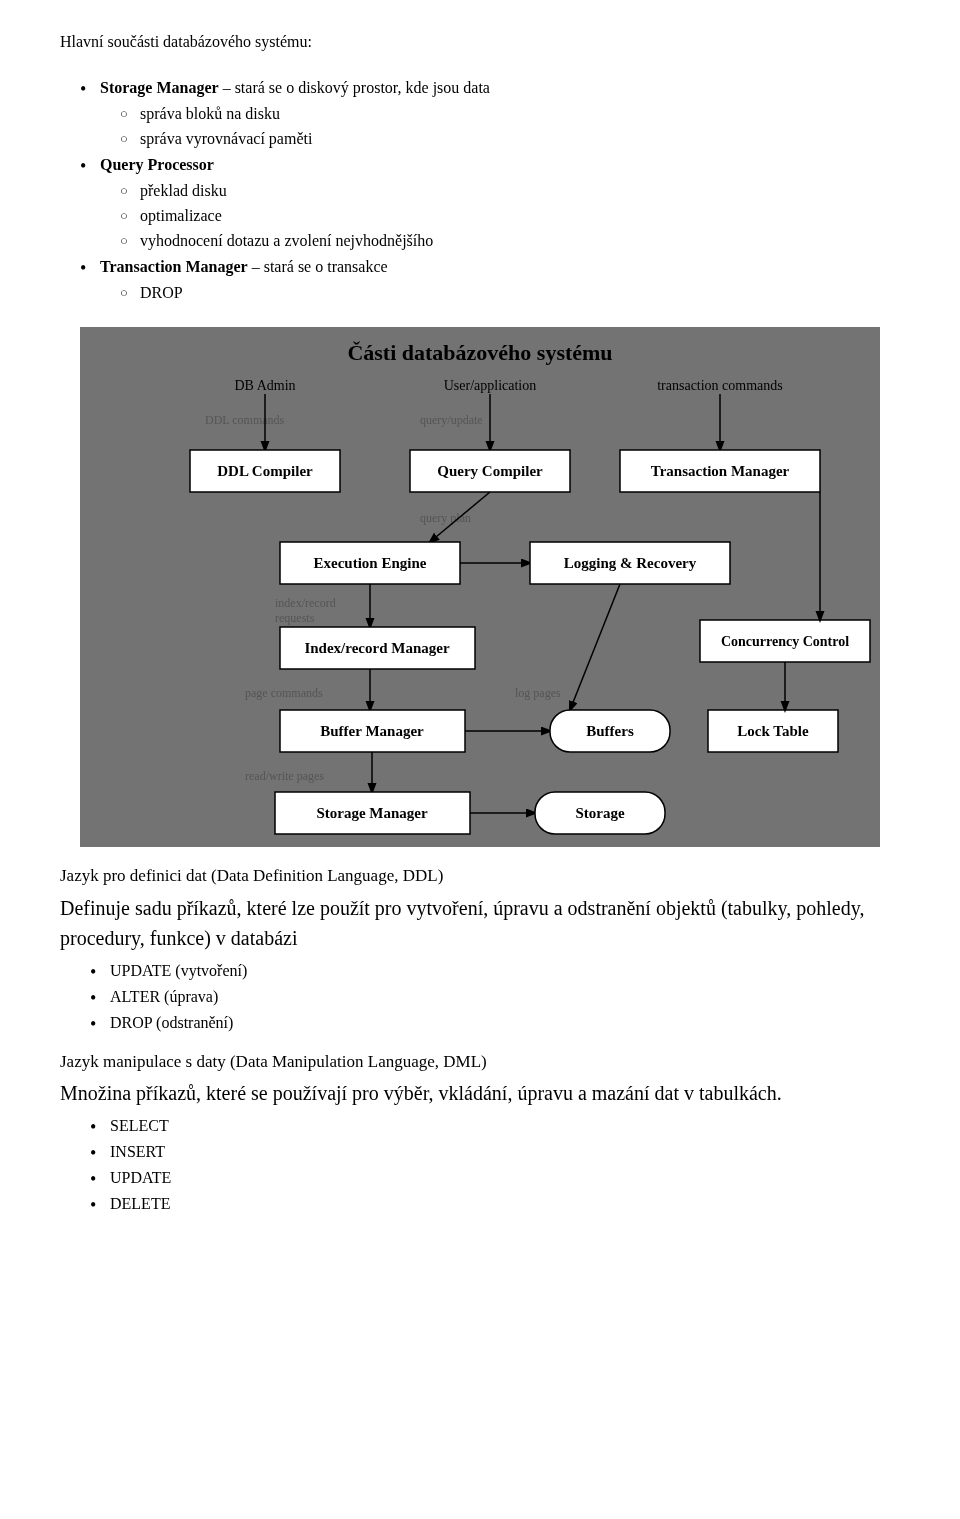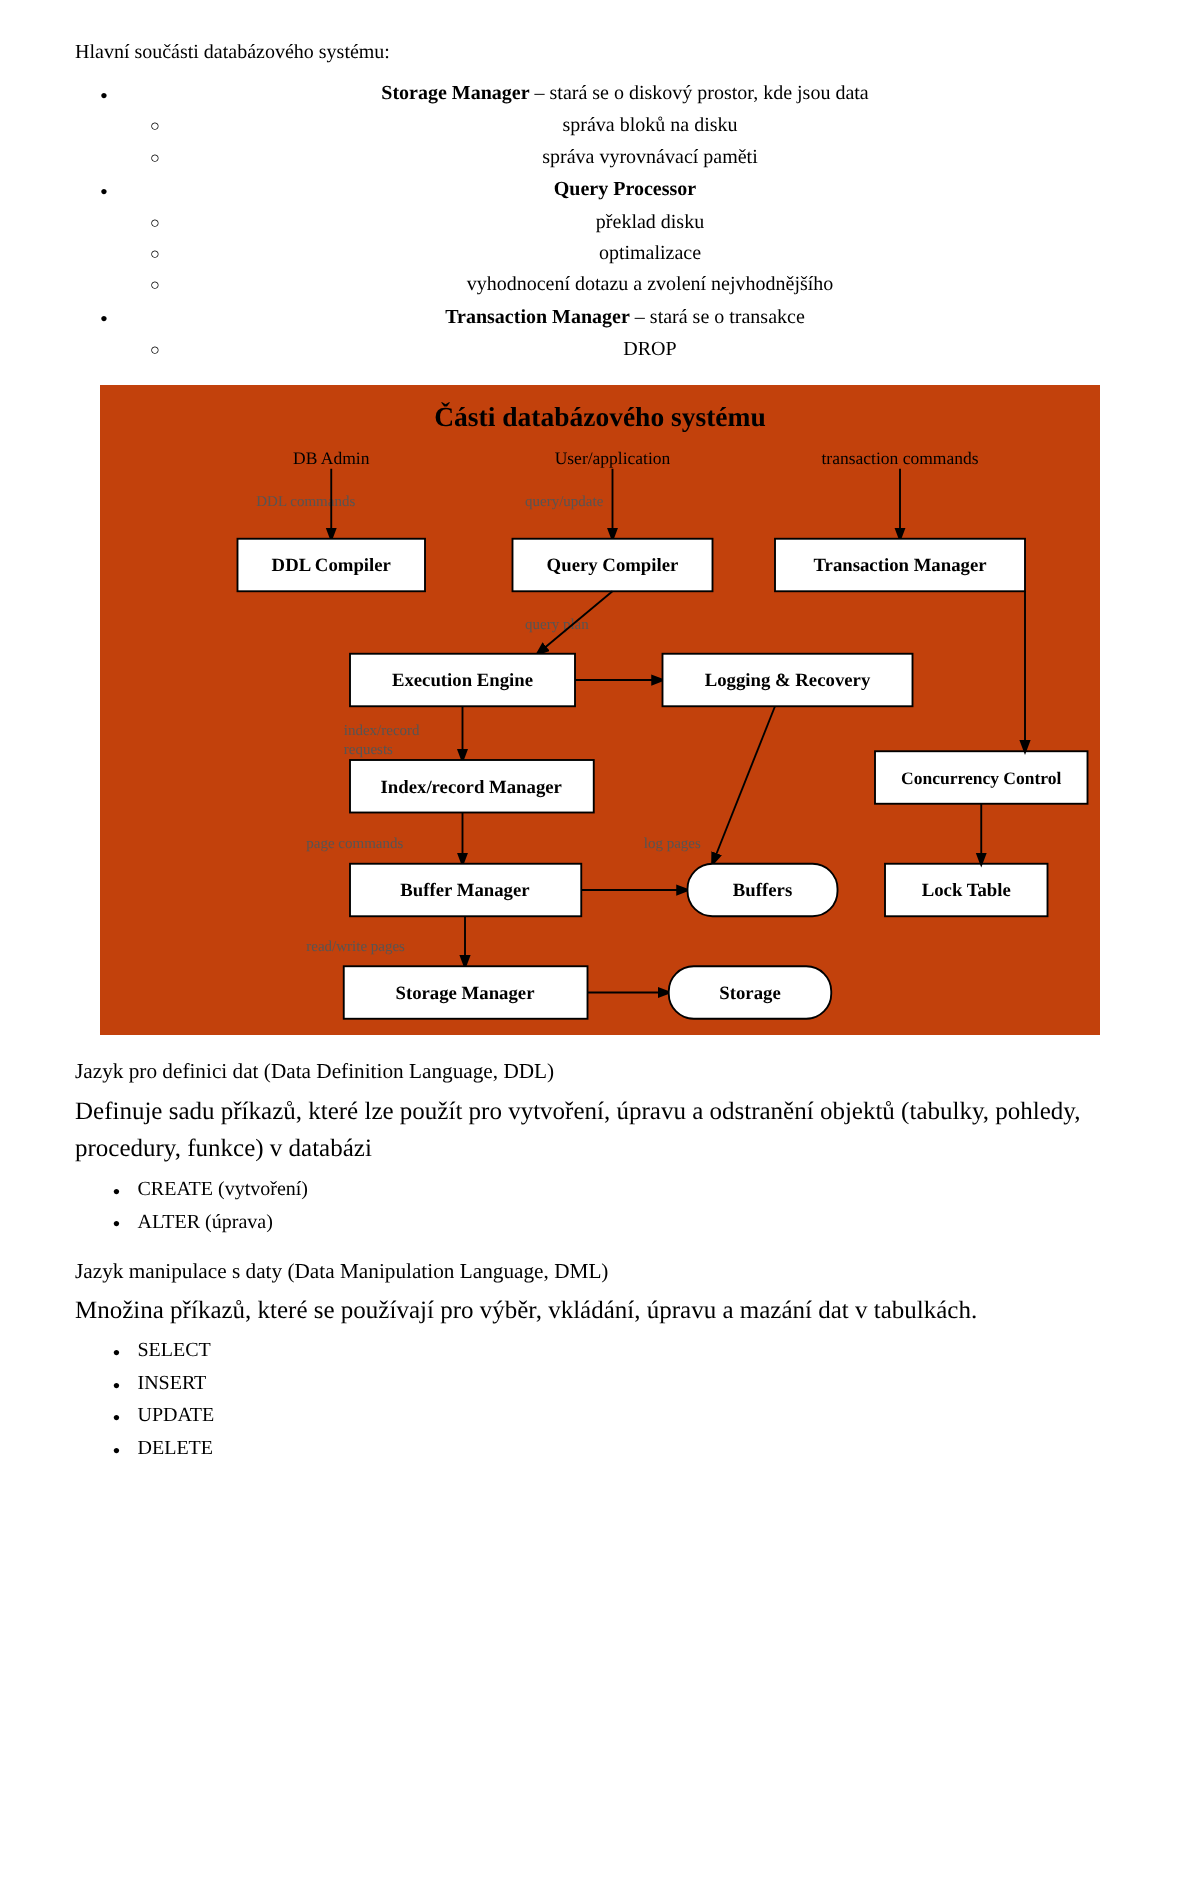--- a/index.html
+++ b/index.html
@@ -8,22 +8,21 @@
       font-size: 16px;
       color: #000;
       background: #fff;
       width: 960px;
       padding: 30px 60px 40px 60px;
       line-height: 1.5;
     }
     ul.main-list {
       list-style: none;
       padding-left: 20px;
-      margin: 9px 0;
-      text-align: center;
+      margin: 22px 0;
     }
     ul.main-list > li {
       position: relative;
       padding-left: 20px;
       margin-bottom: 2px;
     }
     ul.main-list > li::before {
       content: '•';
       position: absolute;
       left: 0;
@@ -52,21 +51,21 @@
       margin: 16px auto;
       display: flex;
       justify-content: center;
     }
 
     .diagram {
       border: none;
       position: relative;
       width: 800px;
       height: 520px;
-      background: #c2410c;
+      background: #737373;
     }
 
     
     .diagram svg {
       width: 100%;
       height: 100%;
     }
 
     
     .section-heading {
@@ -222,22 +221,23 @@
           <path d="M0,0 L0,6 L8,3 z" fill="#000"></path>
         </marker>
       </defs>
     </svg>
   </div>
 </div>
 
 <p class="section-heading">Jazyk pro definici dat (Data Definition Language, DDL)</p>
 <p class="body-text">Definuje sadu příkazů, které lze použít pro vytvoření, úpravu a odstranění objektů (tabulky, pohledy, procedury, funkce) v databázi</p>
 <ul class="bottom-list">
-  <li>CREATE (vytvoření)</li>
+  <li>UPDATE (vytvoření)</li>
   <li>ALTER (úprava)</li>
+  <li>DROP (odstranění)</li>
 </ul>
 
 <p class="section-heading">Jazyk manipulace s daty (Data Manipulation Language, DML)</p>
 <p class="body-text">Množina příkazů, které se používají pro výběr, vkládání, úpravu a mazání dat v tabulkách.</p>
 <ul class="bottom-list">
   <li>SELECT</li>
   <li>INSERT</li>
   <li>UPDATE</li>
   <li>DELETE</li>
 </ul>

